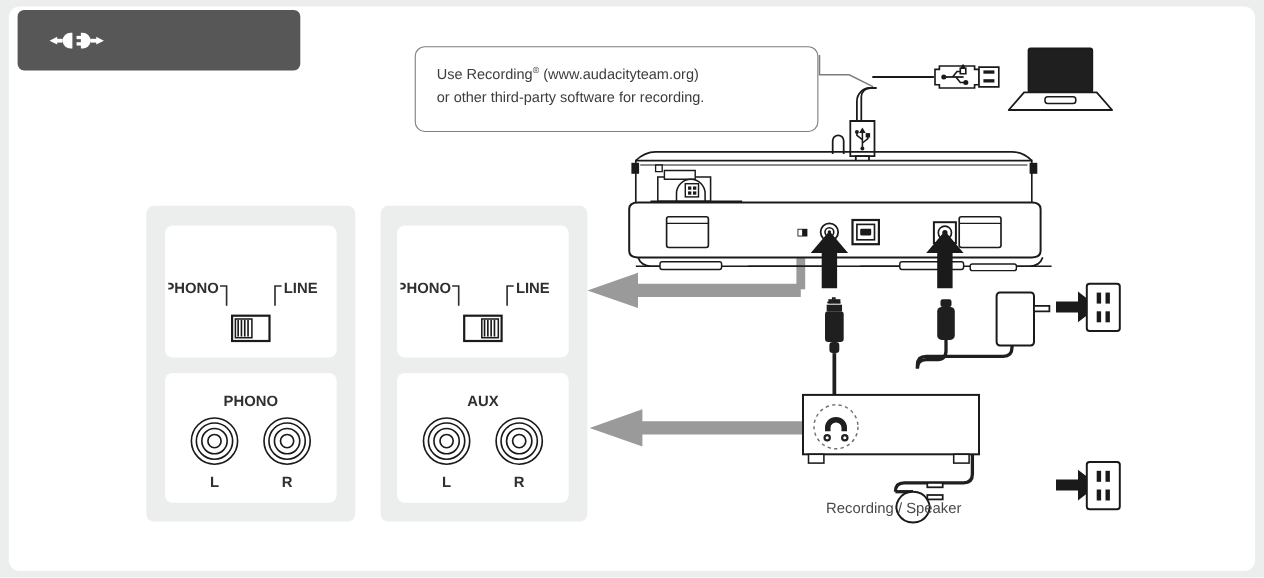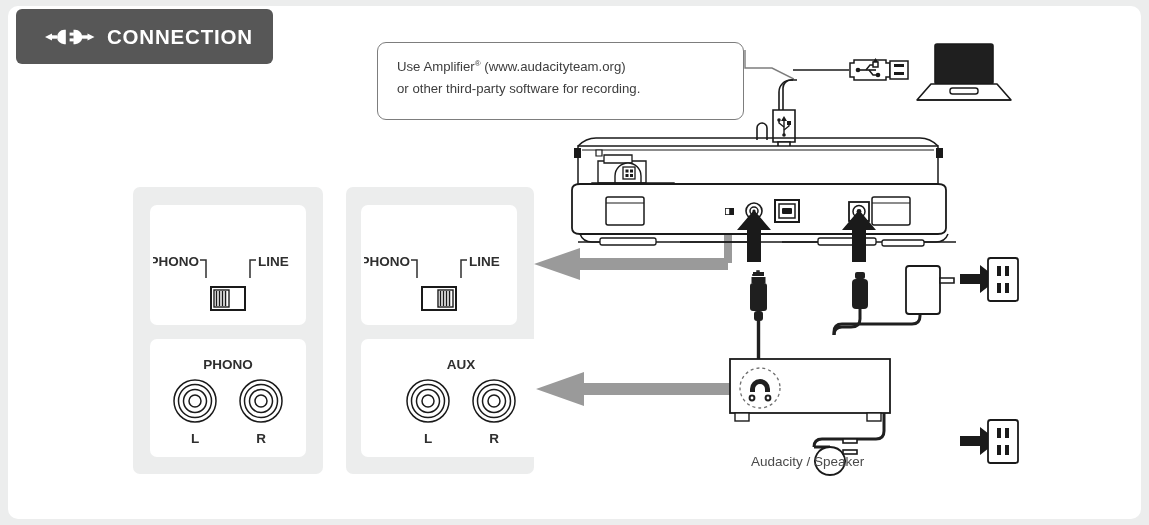--- a/index.html
+++ b/index.html
@@ -47,21 +47,21 @@
   }
   #optgroup-phono{left:133px;top:187px;width:190px;height:287px;}
   #optgroup-aux{left:346px;top:187px;width:188px;height:287px;}
 
   .opt-card{
     position:absolute;background:#ffffff;border-radius:7px;font-weight:bold;
   }
   #card-sw-phono{left:17px;top:18px;width:156px;height:120px;}
   #card-jack-phono{left:17px;top:152px;width:156px;height:118px;}
   #card-sw-aux{left:15px;top:18px;width:156px;height:120px;}
-  #card-jack-aux{left:15px;top:152px;width:156px;height:118px;padding-left:44px;}
+  #card-jack-aux{left:15px;top:152px;width:156px;height:118px;}
 
   .sw-wrap{position:absolute;left:0;top:0;width:100%;height:100%;}
   .sw-svg{position:absolute;left:50%;top:34px;transform:translateX(-50%);}
 
   .jack-title{
     position:absolute;top:18px;left:0;width:100%;text-align:center;
     font-size:13.5px;color:#2f2f2f;
   }
   .jack-svg{position:absolute;left:50%;top:38px;transform:translateX(-50%);}
 
@@ -84,26 +84,25 @@
     <svg class="badge-icon" viewBox="0 0 52 22">
       <path d="M1 11 L8 7.5 L8 14.5 Z" fill="#fff"></path>
       <rect x="7" y="9.3" width="6" height="3.4" fill="#fff"></rect>
       <path d="M13 11 a7.2 7.2 0 0 1 7.2 -7.2 h1.6 v14.4 h-1.6 A7.2 7.2 0 0 1 13 11 Z" fill="#fff"></path>
       <path d="M29.5 3.8 h1.6 a7.2 7.2 0 0 1 0 14.4 h-1.6 Z" fill="#fff"></path>
       <rect x="25.6" y="6.6" width="4.3" height="3" fill="#fff"></rect>
       <rect x="25.6" y="12.4" width="4.3" height="3" fill="#fff"></rect>
       <rect x="38" y="9.3" width="6.5" height="3.4" fill="#fff"></rect>
       <path d="M50.5 11 L43.5 7.5 L43.5 14.5 Z" fill="#fff"></path>
     </svg>
-    <span class="badge-title">CONNECTION</span>
   </div>
 
   <div class="callout">
     <div class="callout-lines">
-      <div><span>Use Amplifier</span><sup>®</sup><span> (www.audacityteam.org)</span></div>
+      <div><span>Use Recording</span><sup>®</sup><span> (www.audacityteam.org)</span></div>
       <div>or other third-party software for recording.</div>
     </div>
   </div>
   <svg class="callout-tail" viewBox="0 0 52 38">
     <path d="M3 2 L3 20 L30 20 L52 31" fill="none" stroke="#7d7d7d" stroke-width="1.4"></path>
   </svg>
 
   <div class="optgroup" id="optgroup-phono">
 
     <div class="opt-card" id="card-sw-phono">
@@ -370,15 +369,15 @@
     <g>
       <rect x="988" y="420" width="30" height="43" rx="2.5" fill="#ffffff" stroke="#1a1a1a" stroke-width="1.8"></rect>
       <rect x="997" y="428" width="4" height="10" fill="#1a1a1a"></rect>
       <rect x="1005" y="428" width="4" height="10" fill="#1a1a1a"></rect>
       <rect x="997" y="445" width="4" height="10" fill="#1a1a1a"></rect>
       <rect x="1005" y="445" width="4" height="10" fill="#1a1a1a"></rect>
     </g>
 
   </svg>
 
-  <div class="amp-label">Audacity / Speaker</div>
+  <div class="amp-label">Recording / Speaker</div>
 
 </div>
 
 </body></html>

